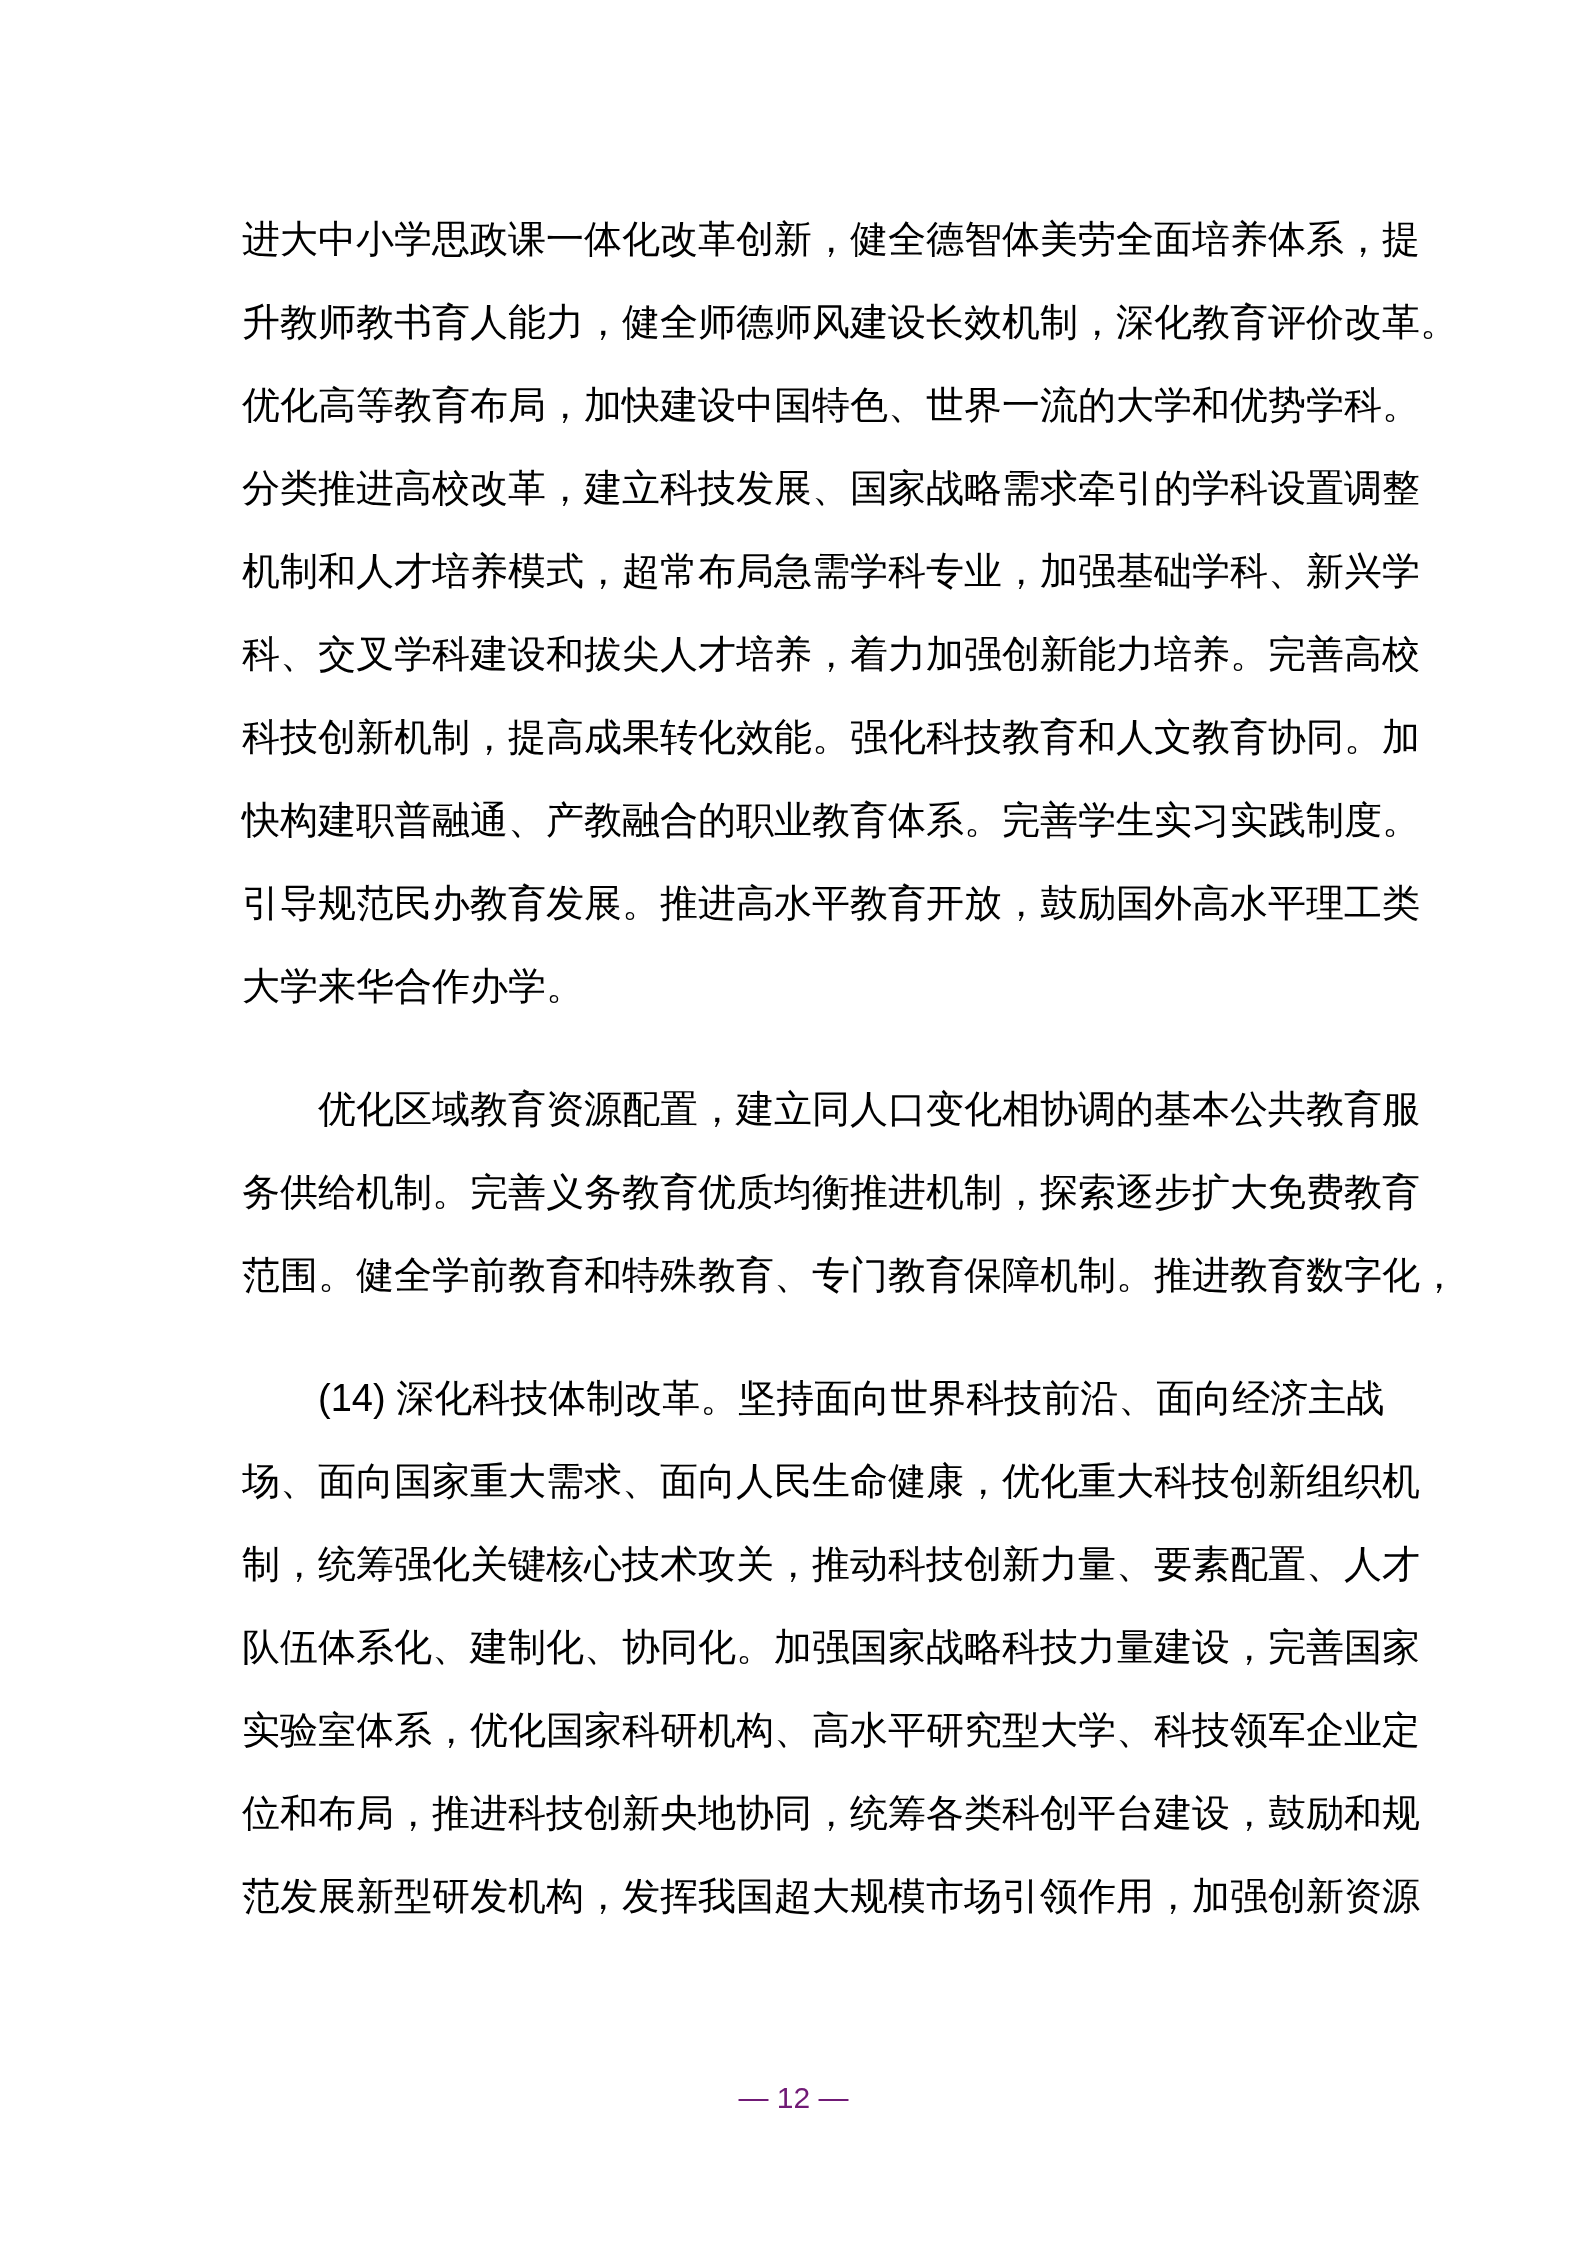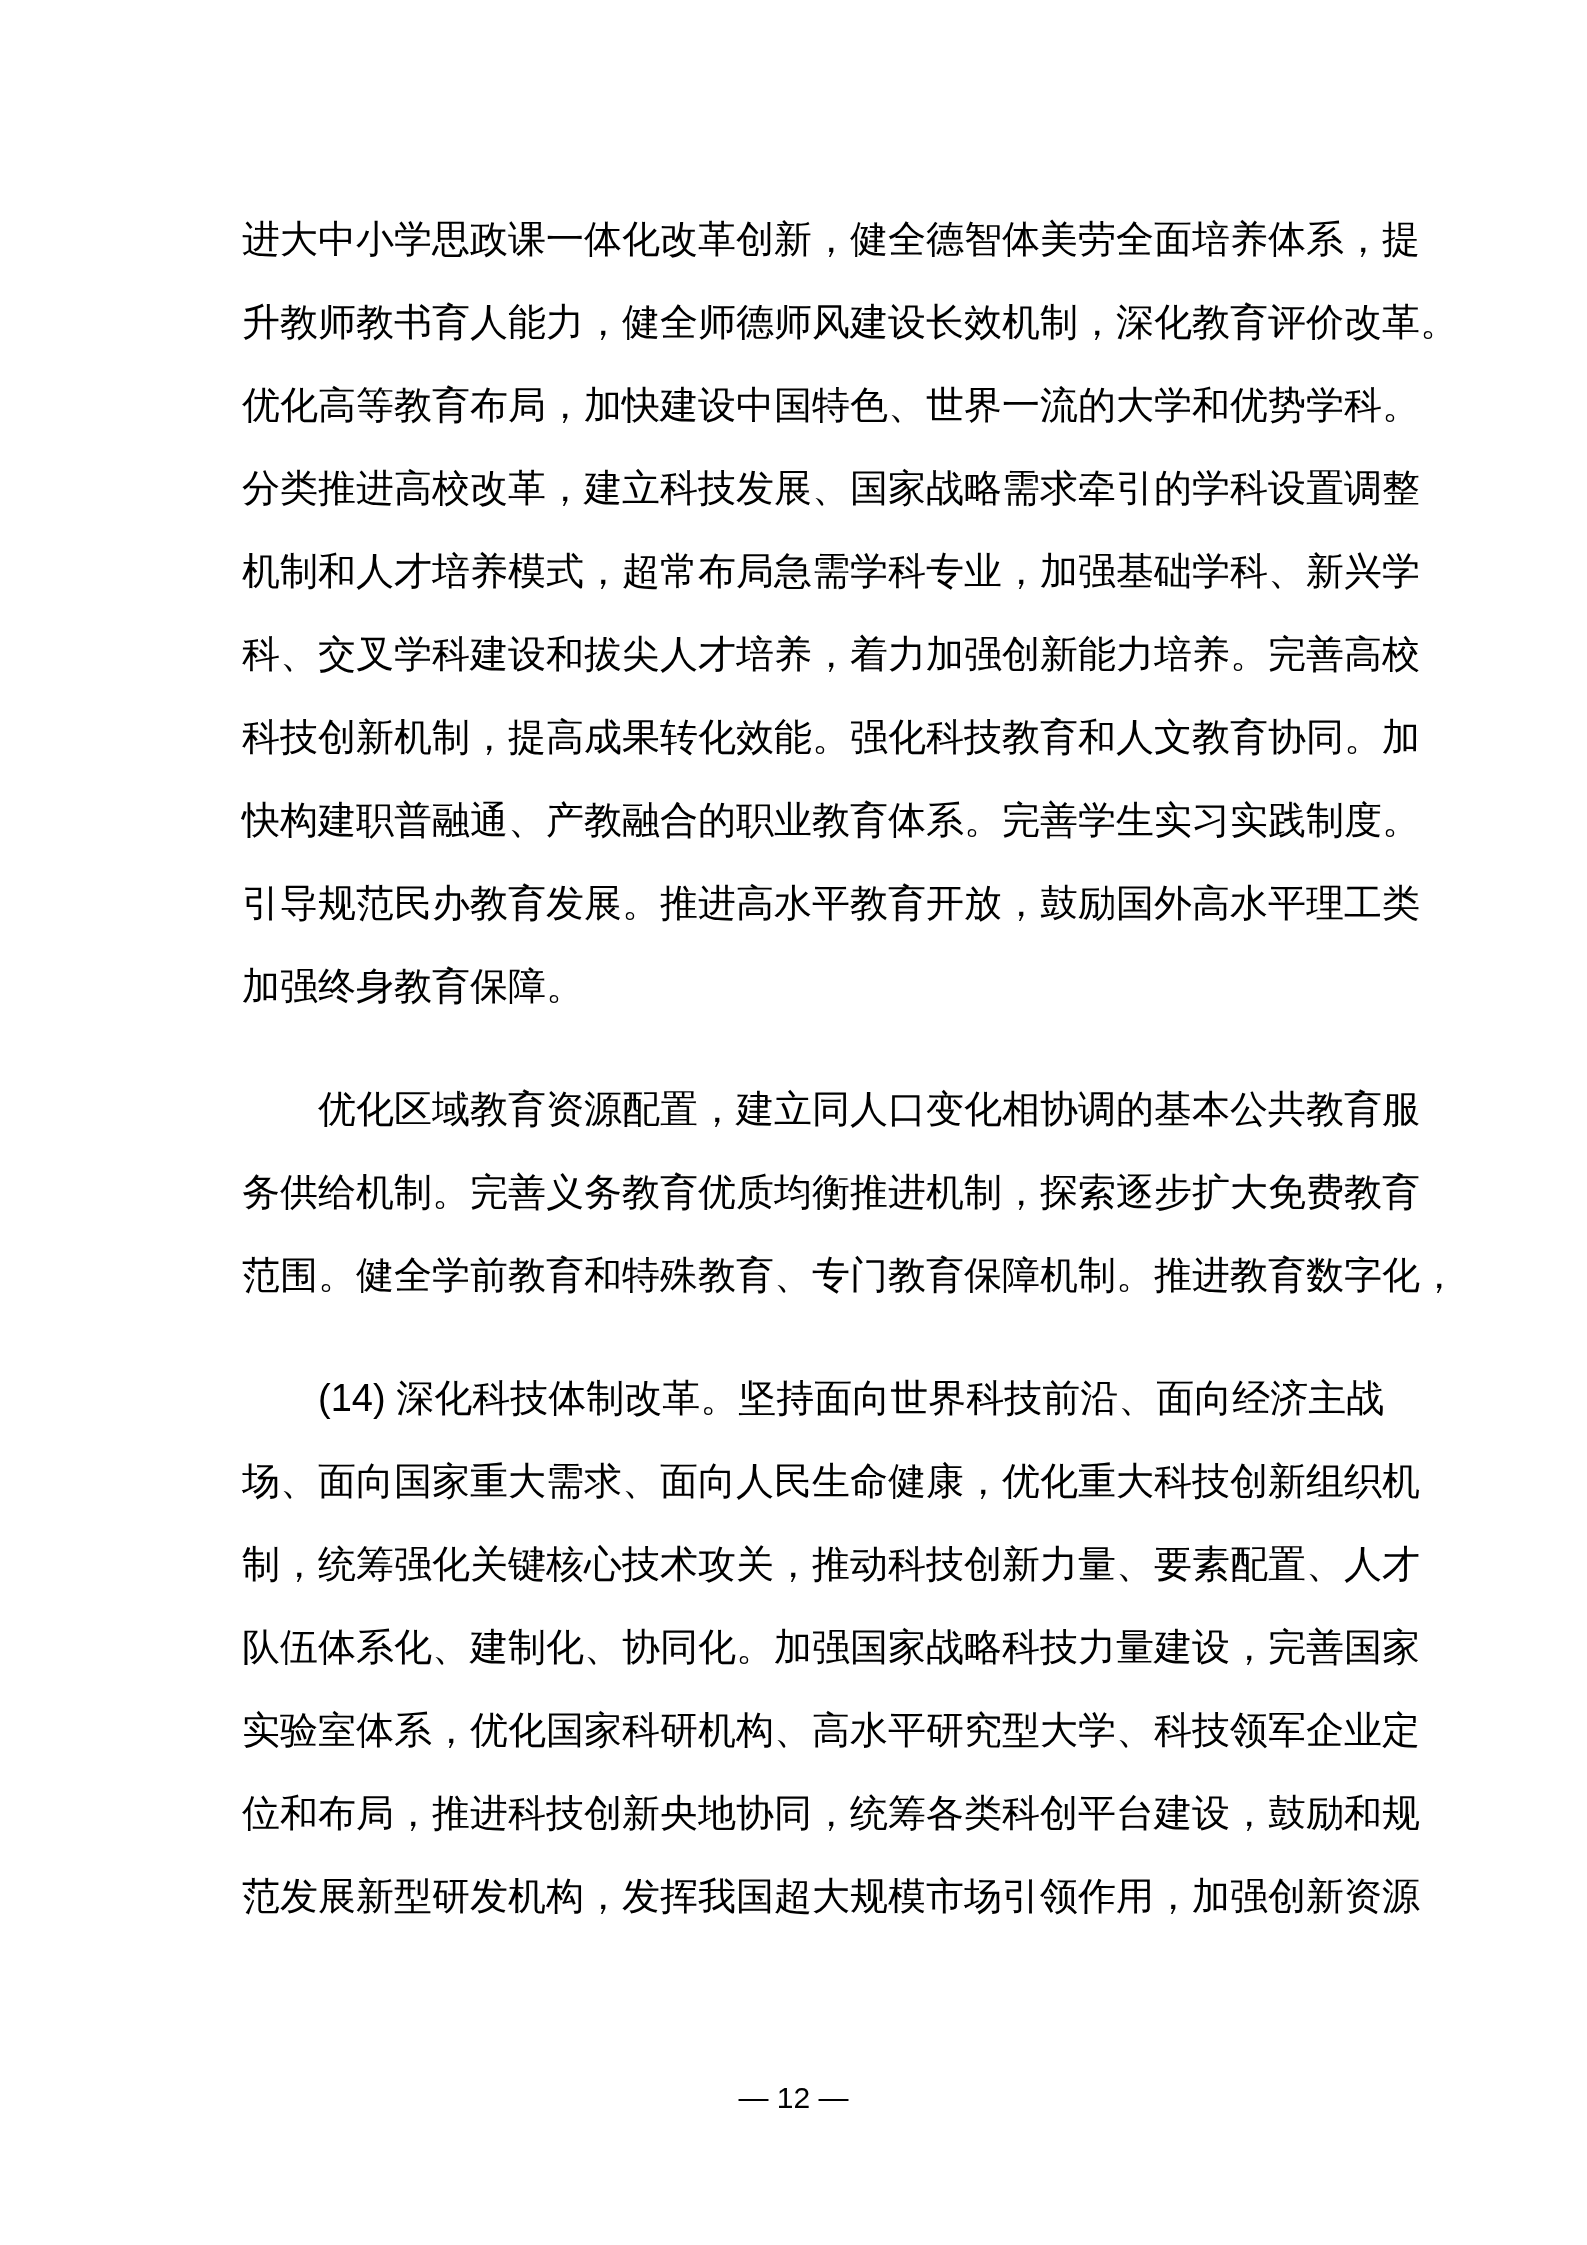--- a/index.html
+++ b/index.html
@@ -39,21 +39,21 @@
   }
   .line .ch.narrow { flex: 0.5 1 0; }
   .page-number {
     position: absolute;
     left: 0;
     right: 0;
     top: 2080px;
     text-align: center;
     font-size: 30px;
     line-height: 36px;
-    color: #000000;
+    color: #701a75;
   }
 </style>
 </head>
 <body>
 
 <div class="page">
   <div class="text-block">
       <div class="paragraph">
         <div class="line">
           <span class="ch">进</span>
@@ -346,21 +346,21 @@
           <span class="ch">励</span>
           <span class="ch">国</span>
           <span class="ch">外</span>
           <span class="ch">高</span>
           <span class="ch">水</span>
           <span class="ch">平</span>
           <span class="ch">理</span>
           <span class="ch">工</span>
           <span class="ch">类</span>
         </div>
-        <div class="line no-fill">加强终身教育保障。</div>
+        <div class="line no-fill">大学来华合作办学。</div>
       </div>
       <div class="paragraph">
         <div class="line indent">
           <span class="ch">优</span>
           <span class="ch">化</span>
           <span class="ch">区</span>
           <span class="ch">域</span>
           <span class="ch">教</span>
           <span class="ch">育</span>
           <span class="ch">资</span>

